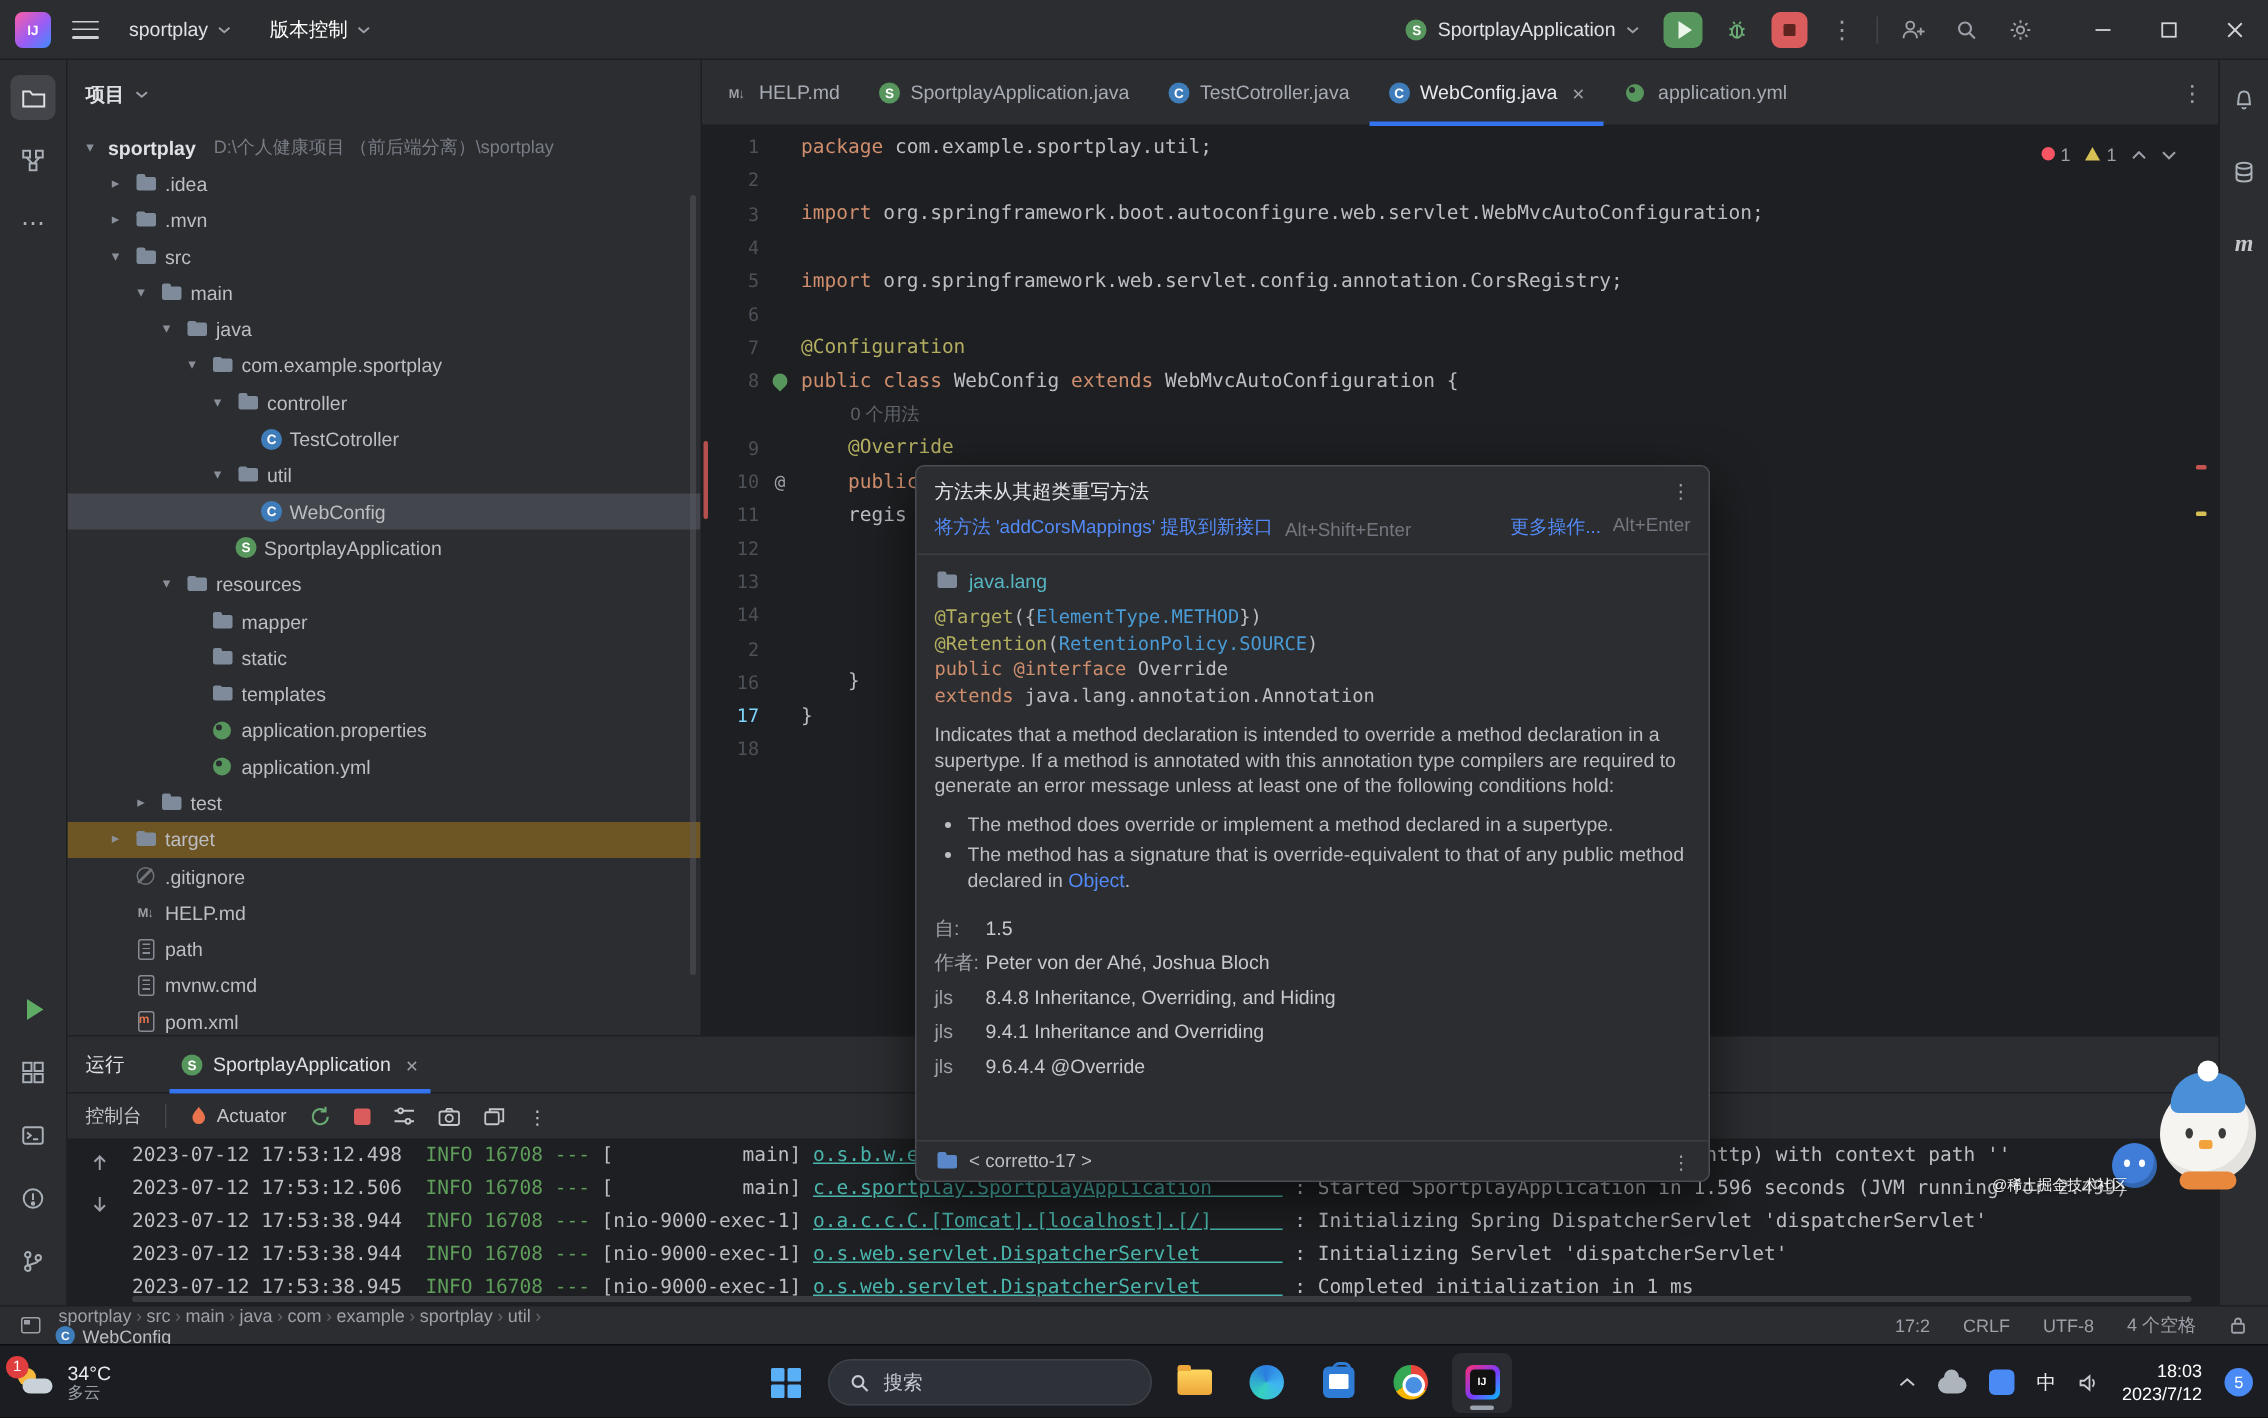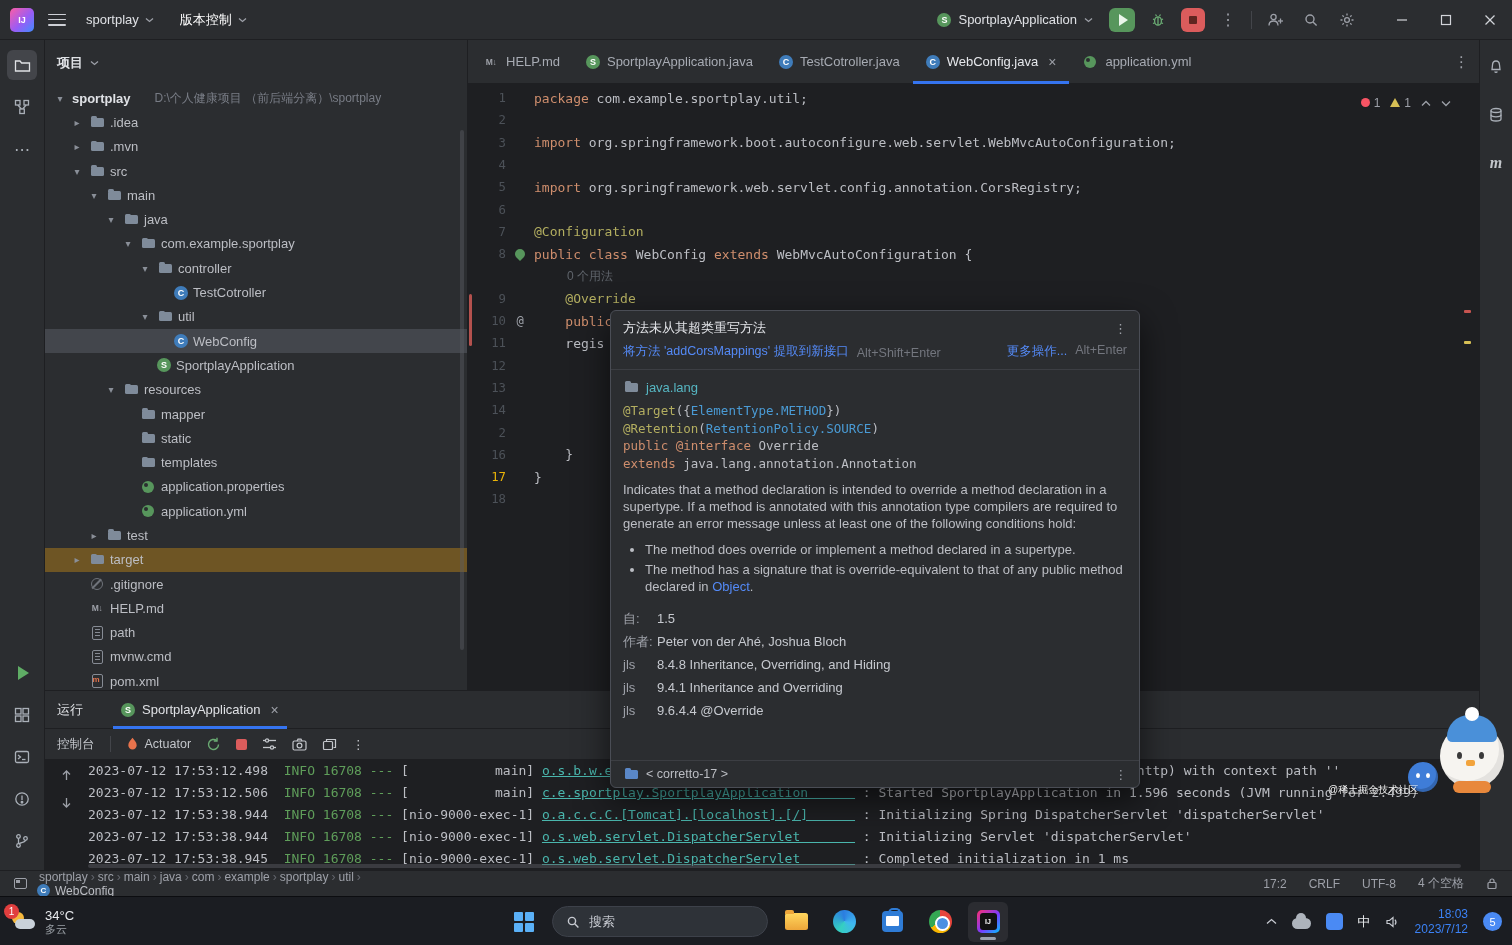--- a/index.html
+++ b/index.html
@@ -49,21 +49,21 @@
   .project-panel{position:absolute;left:45px;top:40px;width:423px;height:650px;background:#2b2d30;
                  border-right:1px solid #1e1f22;overflow:hidden}
   .panel-header{height:46px;display:flex;align-items:center;gap:7px;padding:0 12px;color:#dfe1e5;font-weight:bold}
   .tree{position:relative}
   .tree-row{height:24.3px;display:flex;align-items:center;gap:5px;cursor:pointer;white-space:nowrap}
   .tree-row.sel{background:#43464c}
   .tree-row.exc{background:#6e5524}
   .tree-chev{width:14px;flex:none;text-align:center;color:#8a8f98;font-size:10px}
   .tree-label{color:#bcbec4}
   .tree-row.root .tree-label{color:#dfe1e5;font-weight:bold}
-  .tree-secondary{color:#787c85;font-size:12px;margin-left:19px}
+  .tree-secondary{color:#787c85;font-size:12px;margin-left:7px}
   .tree-scrollbar{position:absolute;right:3px;top:90px;width:4px;height:520px;background:#5a5d63;opacity:.45;border-radius:2px}
 
   
   .ic{width:16px;height:16px;flex:none;display:inline-flex;align-items:center;justify-content:center;position:relative}
   .ic-folder::before{content:'';width:13px;height:9px;background:#7f8b9a;border-radius:1.5px;display:block;position:relative}
   .ic-folder::after{content:'';position:absolute;left:1.5px;top:2px;width:6px;height:3px;background:#7f8b9a;border-radius:1.5px 1.5px 0 0}
   .ic-circle{border-radius:50%;color:#fff;font-size:9px;font-weight:bold;width:14px;height:14px}
   .ic-class{background:#3f7cba}
   .ic-spring{background:#57965c}
   .ic-springcfg{width:12px;height:12px;border-radius:50%;background:#57965c}
@@ -83,21 +83,21 @@
   .editor-area{position:absolute;left:468px;top:40px;width:1011px;height:650px;background:#1e1f22}
   .tabs{height:44px;background:#2b2d30;border-bottom:1px solid #1e1f22;display:flex;align-items:stretch;position:relative;padding-left:2px}
   .tab{display:flex;align-items:center;gap:7px;padding:0 13px;color:#a7abb3;position:relative;cursor:pointer;white-space:nowrap}
   .tab.active{color:#e6e8ec}
   .tab.active::after{content:'';position:absolute;left:0;right:0;bottom:-1px;height:3px;background:var(--accent,#3574f0)}
   .tab-close{color:#9da0a8;margin-left:3px;font-size:14px}
   .tabs-more{position:absolute;right:10px;top:0;height:44px;display:flex;align-items:center;color:#9da0a8;font-size:15px;cursor:pointer}
   .code-area{position:relative;height:605px;font-family:"DejaVu Sans Mono","Liberation Mono",monospace;font-size:13px;padding-top:3px;overflow:hidden}
   .code-line{display:flex;align-items:center;height:22.3px;white-space:pre}
   .ln{width:38px;flex:none;text-align:right;color:#4c5158;font-size:12.3px}
-  .ln.active{color:#eab308}
+  .ln.active{color:#7dd3fc}
   .gut{width:28px;flex:none;display:flex;align-items:center;justify-content:center}
   .inlay{font-family:"Liberation Sans",sans-serif;font-size:12px;color:#5f646b;padding-left:33px}
   .tok-kw{color:#cf8e6d}.tok-pl{color:#bcbec4}.tok-ann{color:#b3ae60}.tok-const{color:#4a9bd5}
   .tok-link{color:var(--link,#548af7)}
   .inspections{position:absolute;top:12px;right:28px;display:flex;align-items:center;gap:10px;
                font-family:"Liberation Sans",sans-serif;font-size:12px;color:#9da0a8}
   .err-dot{width:9px;height:9px;border-radius:50%;background:var(--error,#f75464);display:inline-block;margin-right:4px}
   .warn-tri{width:0;height:0;border-left:5px solid transparent;border-right:5px solid transparent;
             border-bottom:9px solid var(--warning,#d6bf55);display:inline-block;margin-right:4px}
   .stripe-mark{position:absolute;right:8px;width:7px;height:3px;border-radius:1px}
@@ -182,21 +182,21 @@
   .tb-store::after{content:'';position:absolute;left:4px;top:5px;width:13px;height:10px;background:#fff;border-radius:1px}
   .tb-chrome{width:23px;height:23px;border-radius:50%;position:relative;
              background:conic-gradient(#e8453c 0 33%,#f7b500 0 66%,#34a853 0 100%)}
   .tb-chrome::after{content:'';position:absolute;left:6px;top:6px;width:11px;height:11px;border-radius:50%;background:#4a90e2;border:2.5px solid #fff}
   .tb-idea{width:23px;height:23px;border-radius:5px;background:linear-gradient(135deg,#fe2e6e,#7a3bff 55%,#00c4ff);
            display:flex;align-items:center;justify-content:center}
   .tb-idea span{width:17px;height:17px;background:#111;border-radius:3px;color:#fff;font-size:7px;font-weight:bold;
                 display:flex;align-items:center;justify-content:center}
   .tb-right{position:absolute;right:10px;top:0;height:49px;display:flex;align-items:center;gap:15px;color:#c7cad1}
   .ime{font-size:13px;color:#e8eaed;cursor:pointer}
-  .clock{text-align:right;font-size:12px;line-height:15px;color:#3b82f6;cursor:pointer}
+  .clock{text-align:right;font-size:12px;line-height:15px;color:#ffffff;cursor:pointer}
   .notif-badge{width:19px;height:19px;border-radius:50%;background:#4a8af4;color:#fff;font-size:11px;
                display:flex;align-items:center;justify-content:center;cursor:pointer}
   .tray-cloud{width:19px;height:11px;border-radius:8px;background:#aeb4bc;position:relative;margin-top:3px}
   .tray-cloud::before{content:'';position:absolute;left:4px;top:-5px;width:10px;height:10px;border-radius:50%;background:#aeb4bc}
   .tray-chat{width:17px;height:17px;border-radius:4px;background:#4a8af4}
 
   
   .watermark{position:absolute;left:1328px;top:783px;color:#fff;font-size:10px;z-index:45;opacity:.95;
              text-shadow:0 1px 3px rgba(0,0,0,.7)}
   .mascot{position:absolute;right:2px;top:710px;width:104px;height:100px;z-index:40}

